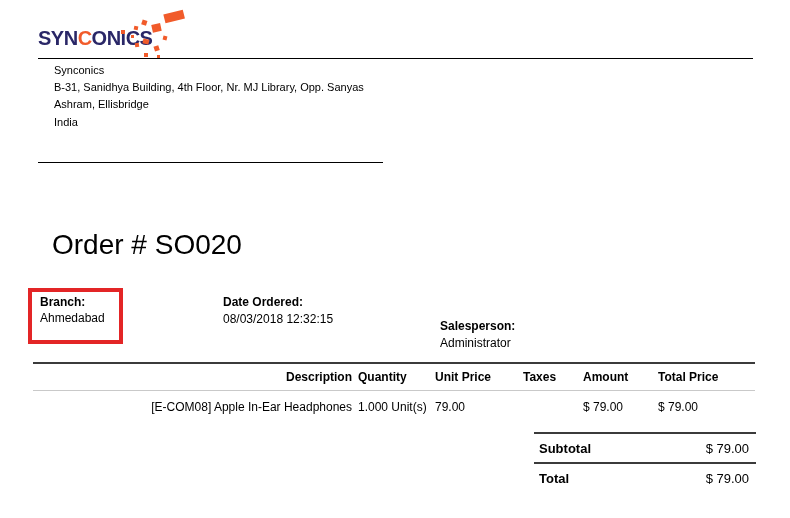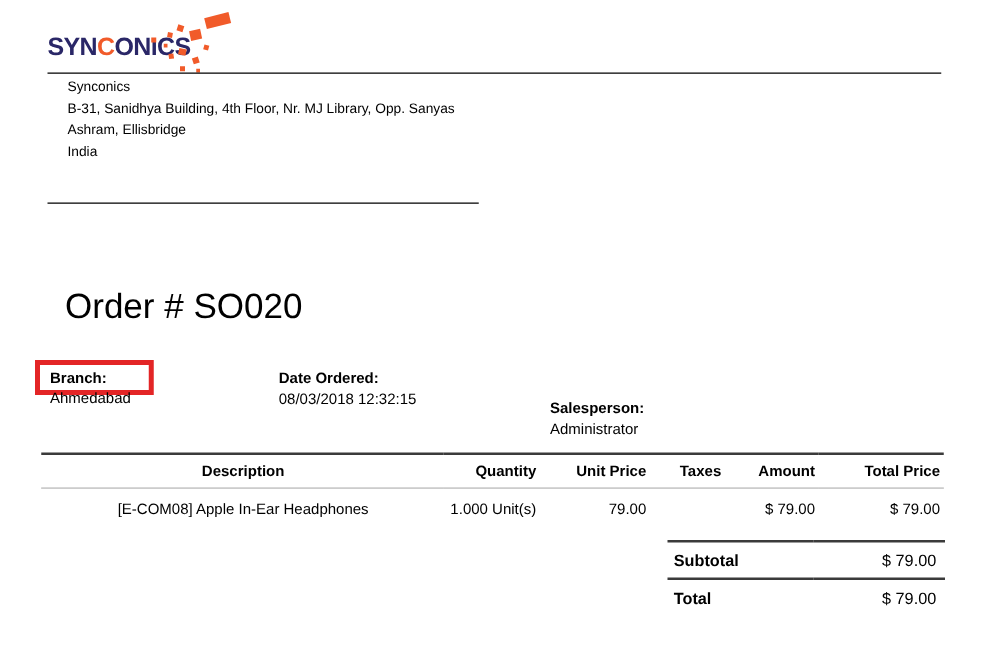--- a/index.html
+++ b/index.html
@@ -27,36 +27,36 @@
   .rule-address { left:38px; top:162px; width:345px; }
   
   .company-address { position:absolute; left:54px; top:62px; font-size:11px; line-height:17.2px; white-space:nowrap; }
   .customer-address { position:absolute; left:468px; top:149px; font-size:12px; line-height:17.2px; white-space:nowrap; }
   
   .title { position:absolute; left:52px; top:231px; font-size:28px; font-weight:normal; line-height:1; letter-spacing:0; }
   
   .info-row { position:absolute; left:28px; top:288px; width:720px; font-size:12px; }
   .info-row .label { font-weight:bold; }
   .branch-box {
-    position:absolute; left:0; top:0; width:95px; height:28px;
+    position:absolute; left:0; top:0; width:95px; height:56px;
     border:4px solid var(--red); padding:2px 0 0 8px; line-height:16px;
   }
   .col-date  { position:absolute; left:195px; top:6px; line-height:17px; }
   .col-sales { position:absolute; left:412px; top:6px; line-height:17px;margin-top:24px; }
   
   table { border-collapse:collapse; }
   .items { position:absolute; left:33px; top:362px; width:722px; font-size:12px; table-layout:fixed; }
   .items th {
     border-top:2px solid #3b3b3b; border-bottom:1px solid #c9c9c9;
     padding:6px 3px; font-weight:bold; white-space:nowrap;
   }
   .items td { padding:9px 3px 0 3px; white-space:nowrap; }
-  .al { text-align:center;margin-left:32px; }
+  .al { text-align:right;margin-left:32px; }
   .items th.al, .items td.al { padding-left:4px; }
-  .ar { text-align:right; }
+  .ar { text-align:left; }
   
   .totals { position:absolute; left:534px; top:432px; width:222px; font-size:13px; }
   .totals td { border-top:2px solid #3b3b3b; padding:7px 5px 6px; }
   .totals td.t-label { font-weight:bold; text-align:left; }
   .totals td.t-value { text-align:right; padding-right:7px; }
 </style>
 </head>
 <body>
 
 <div class="page">

